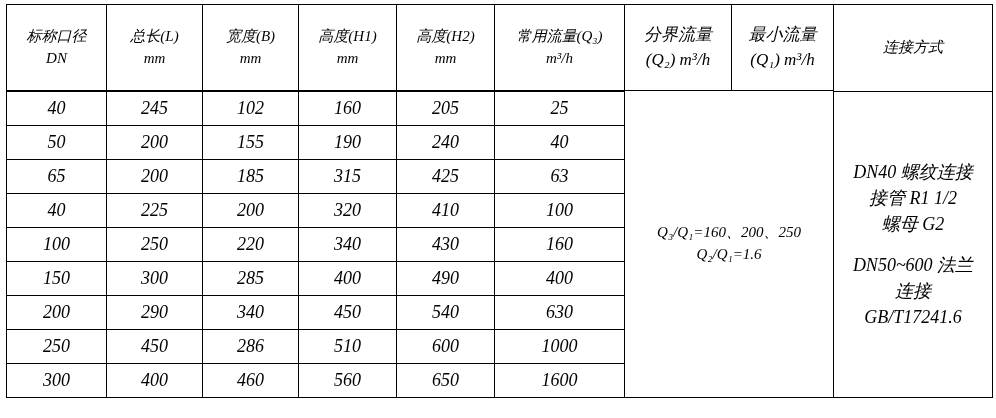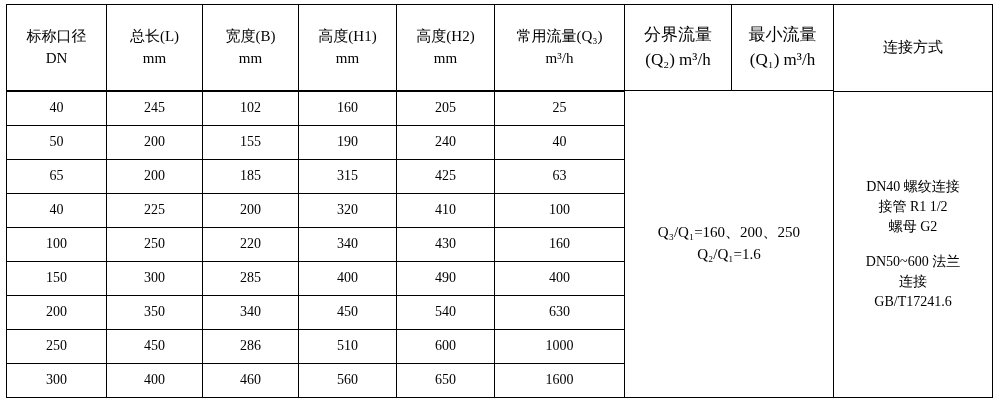--- a/index.html
+++ b/index.html
@@ -10,20 +10,21 @@
   body {
     font-family: "Liberation Serif", serif;
     color: #000000;
   }
   .sheet {
     position: relative;
     width: 996px;
     height: 418px;
     overflow: hidden;
     background: #ffffff;
+    font-style: italic;
   }
   table.spec {
     border-collapse: collapse;
     table-layout: fixed;
     width: 986px;
     margin: 4px 0 0 6px;
     font-size: 15px;
   }
   table.spec td {
     border: 1px solid #000000;
@@ -48,21 +49,21 @@
     font-size: 15px;
   }
   .hdr .l1 { display: block; }
   .hdr .l2 { display: block; }
   .hdr-sub {
     height: 43px;
     font-size: 17px;
   }
   .data td {
     height: 33px;
-    font-size: 14px;
+    font-size: 18px;
   }
   .flow-cell {
     font-size: 15px;
     line-height: 2.0;
     border-radius: 25px;
   }
   .conn-cell {
     font-size: 15px;
     line-height: 2.1;
   }
@@ -188,21 +189,21 @@
       <tr class="data">
         <td>150</td>
         <td>300</td>
         <td>285</td>
         <td>400</td>
         <td>490</td>
         <td>400</td>
       </tr>
       <tr class="data">
         <td>200</td>
-        <td>350</td>
+        <td>290</td>
         <td>340</td>
         <td>450</td>
         <td>540</td>
         <td>630</td>
       </tr>
       <tr class="data">
         <td>250</td>
         <td>450</td>
         <td>286</td>
         <td>510</td>

